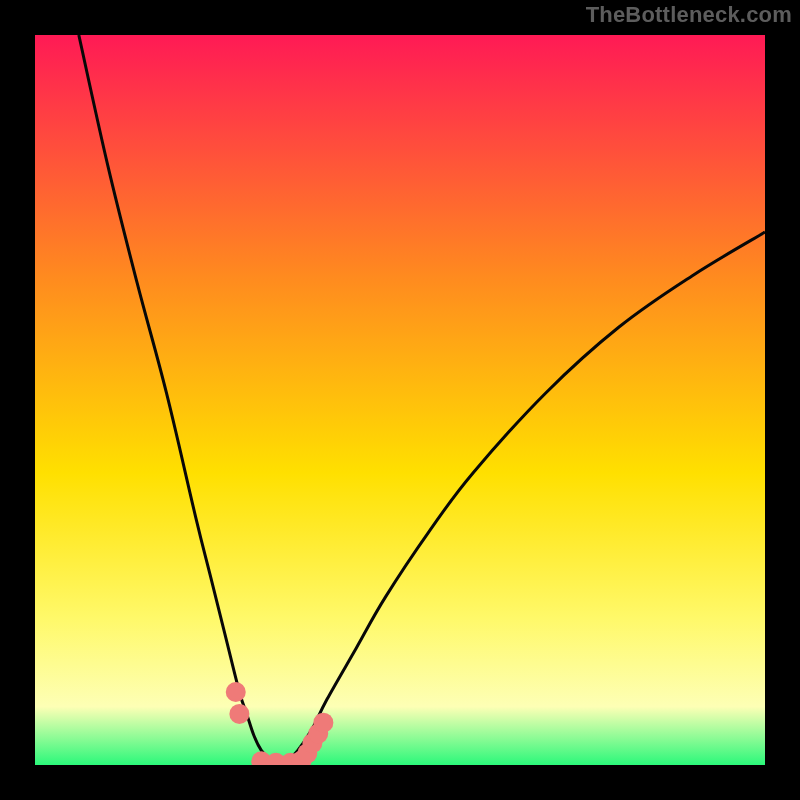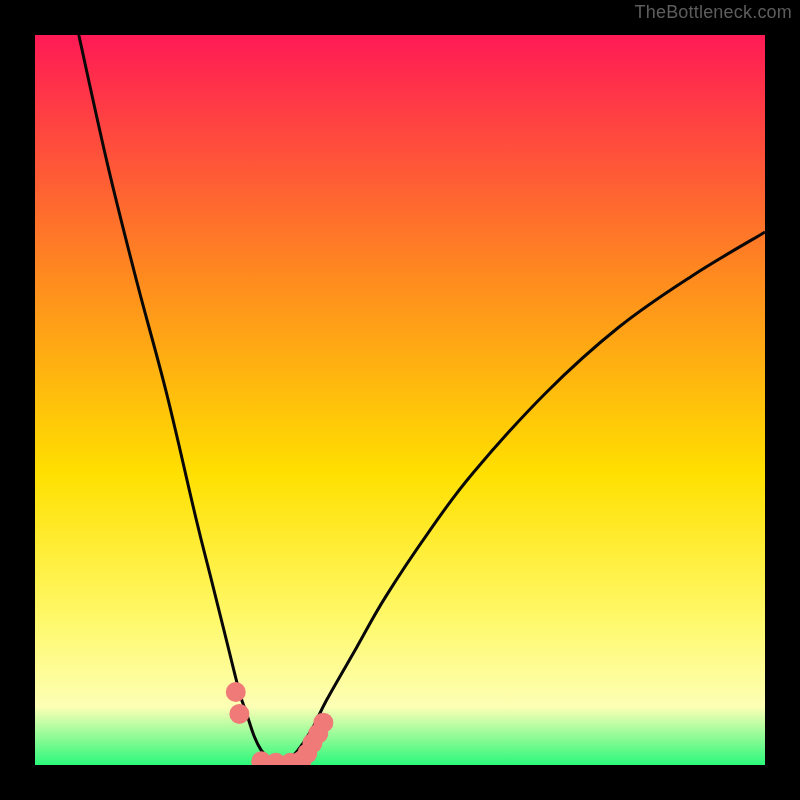--- a/index.html
+++ b/index.html
@@ -13,22 +13,22 @@
   .frame {
     position: relative;
     width: 800px;
     height: 800px;
     background: #000;
   }
   .watermark {
     position: absolute;
     top: 2px;
     right: 8px;
-    font-size: 18px;
-    font-weight: 400;
+    font-size: 22px;
+    font-weight: 700;
     color: #5d5d5d;
     letter-spacing: 0.2px;
     z-index: 20;
   }
   .plot-area {
     position: absolute;
     left: 35px;
     top: 35px;
     width: 730px;
     height: 730px;

